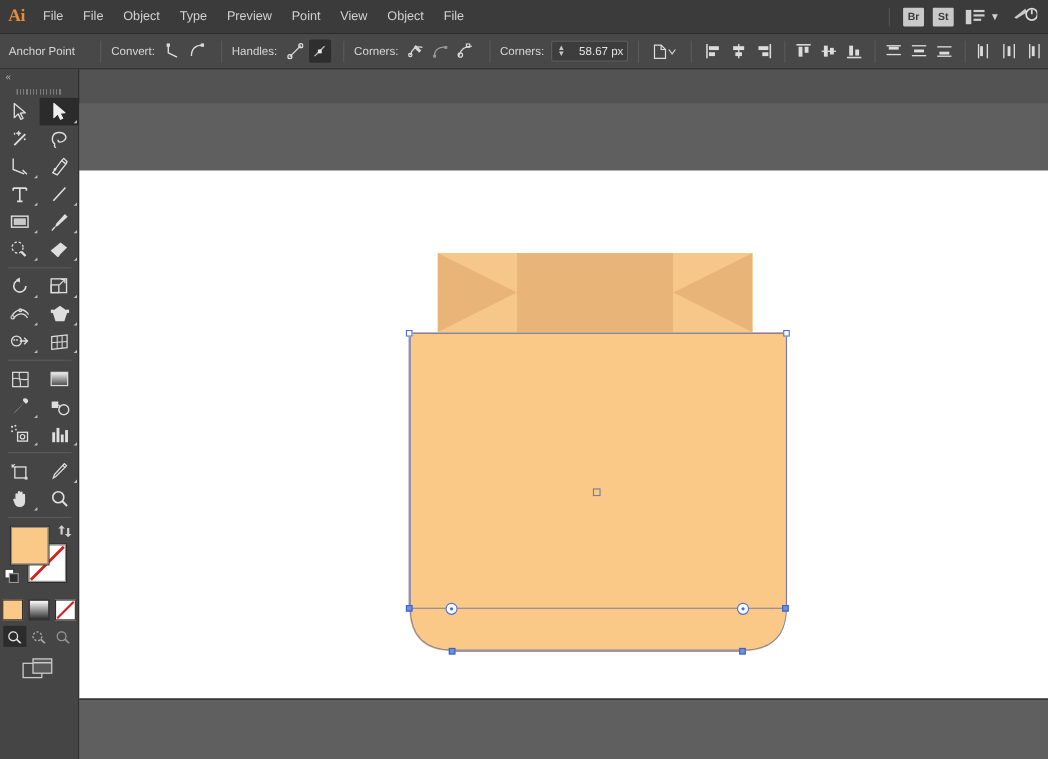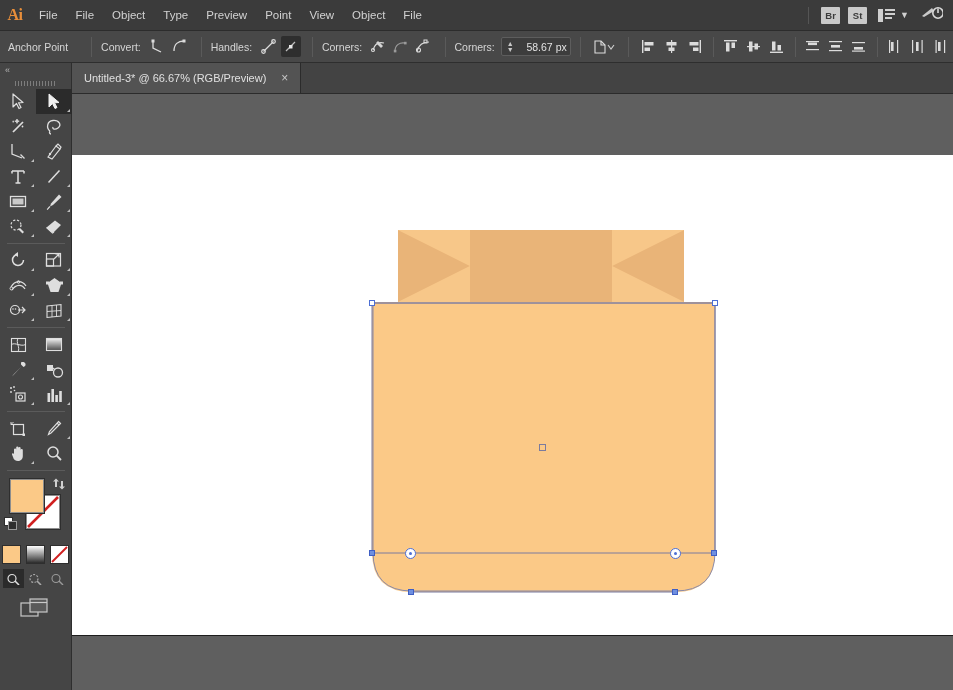--- a/index.html
+++ b/index.html
@@ -404,26 +404,20 @@
       <div class="cb-btn">
         <svg width="15" height="15" viewBox="0 0 15 15">
             <rect x="2.5" y="1" width="1.2" height="13" fill="#dcdcdc"></rect>
             <rect x="11" y="1" width="1.2" height="13" fill="#dcdcdc"></rect>
             <rect x="5" y="3" width="2.6" height="9" fill="#dcdcdc"></rect>
           </svg>
       </div>
     </div>
   </div>
 
-  <div id="tabbar">
-    <div id="doctab">
-      <span id="doctab-label">Untitled-3* @ 66.67% (RGB/Preview)</span>
-      <span id="tab-close">×</span>
-    </div>
-  </div>
 
   <div id="toolbar">
     <div id="tb-collapse">«</div>
     <div id="tb-grip">
         <span></span>
       </div>
 
     <div class="tool-grid">
 
       <div class="tool">

